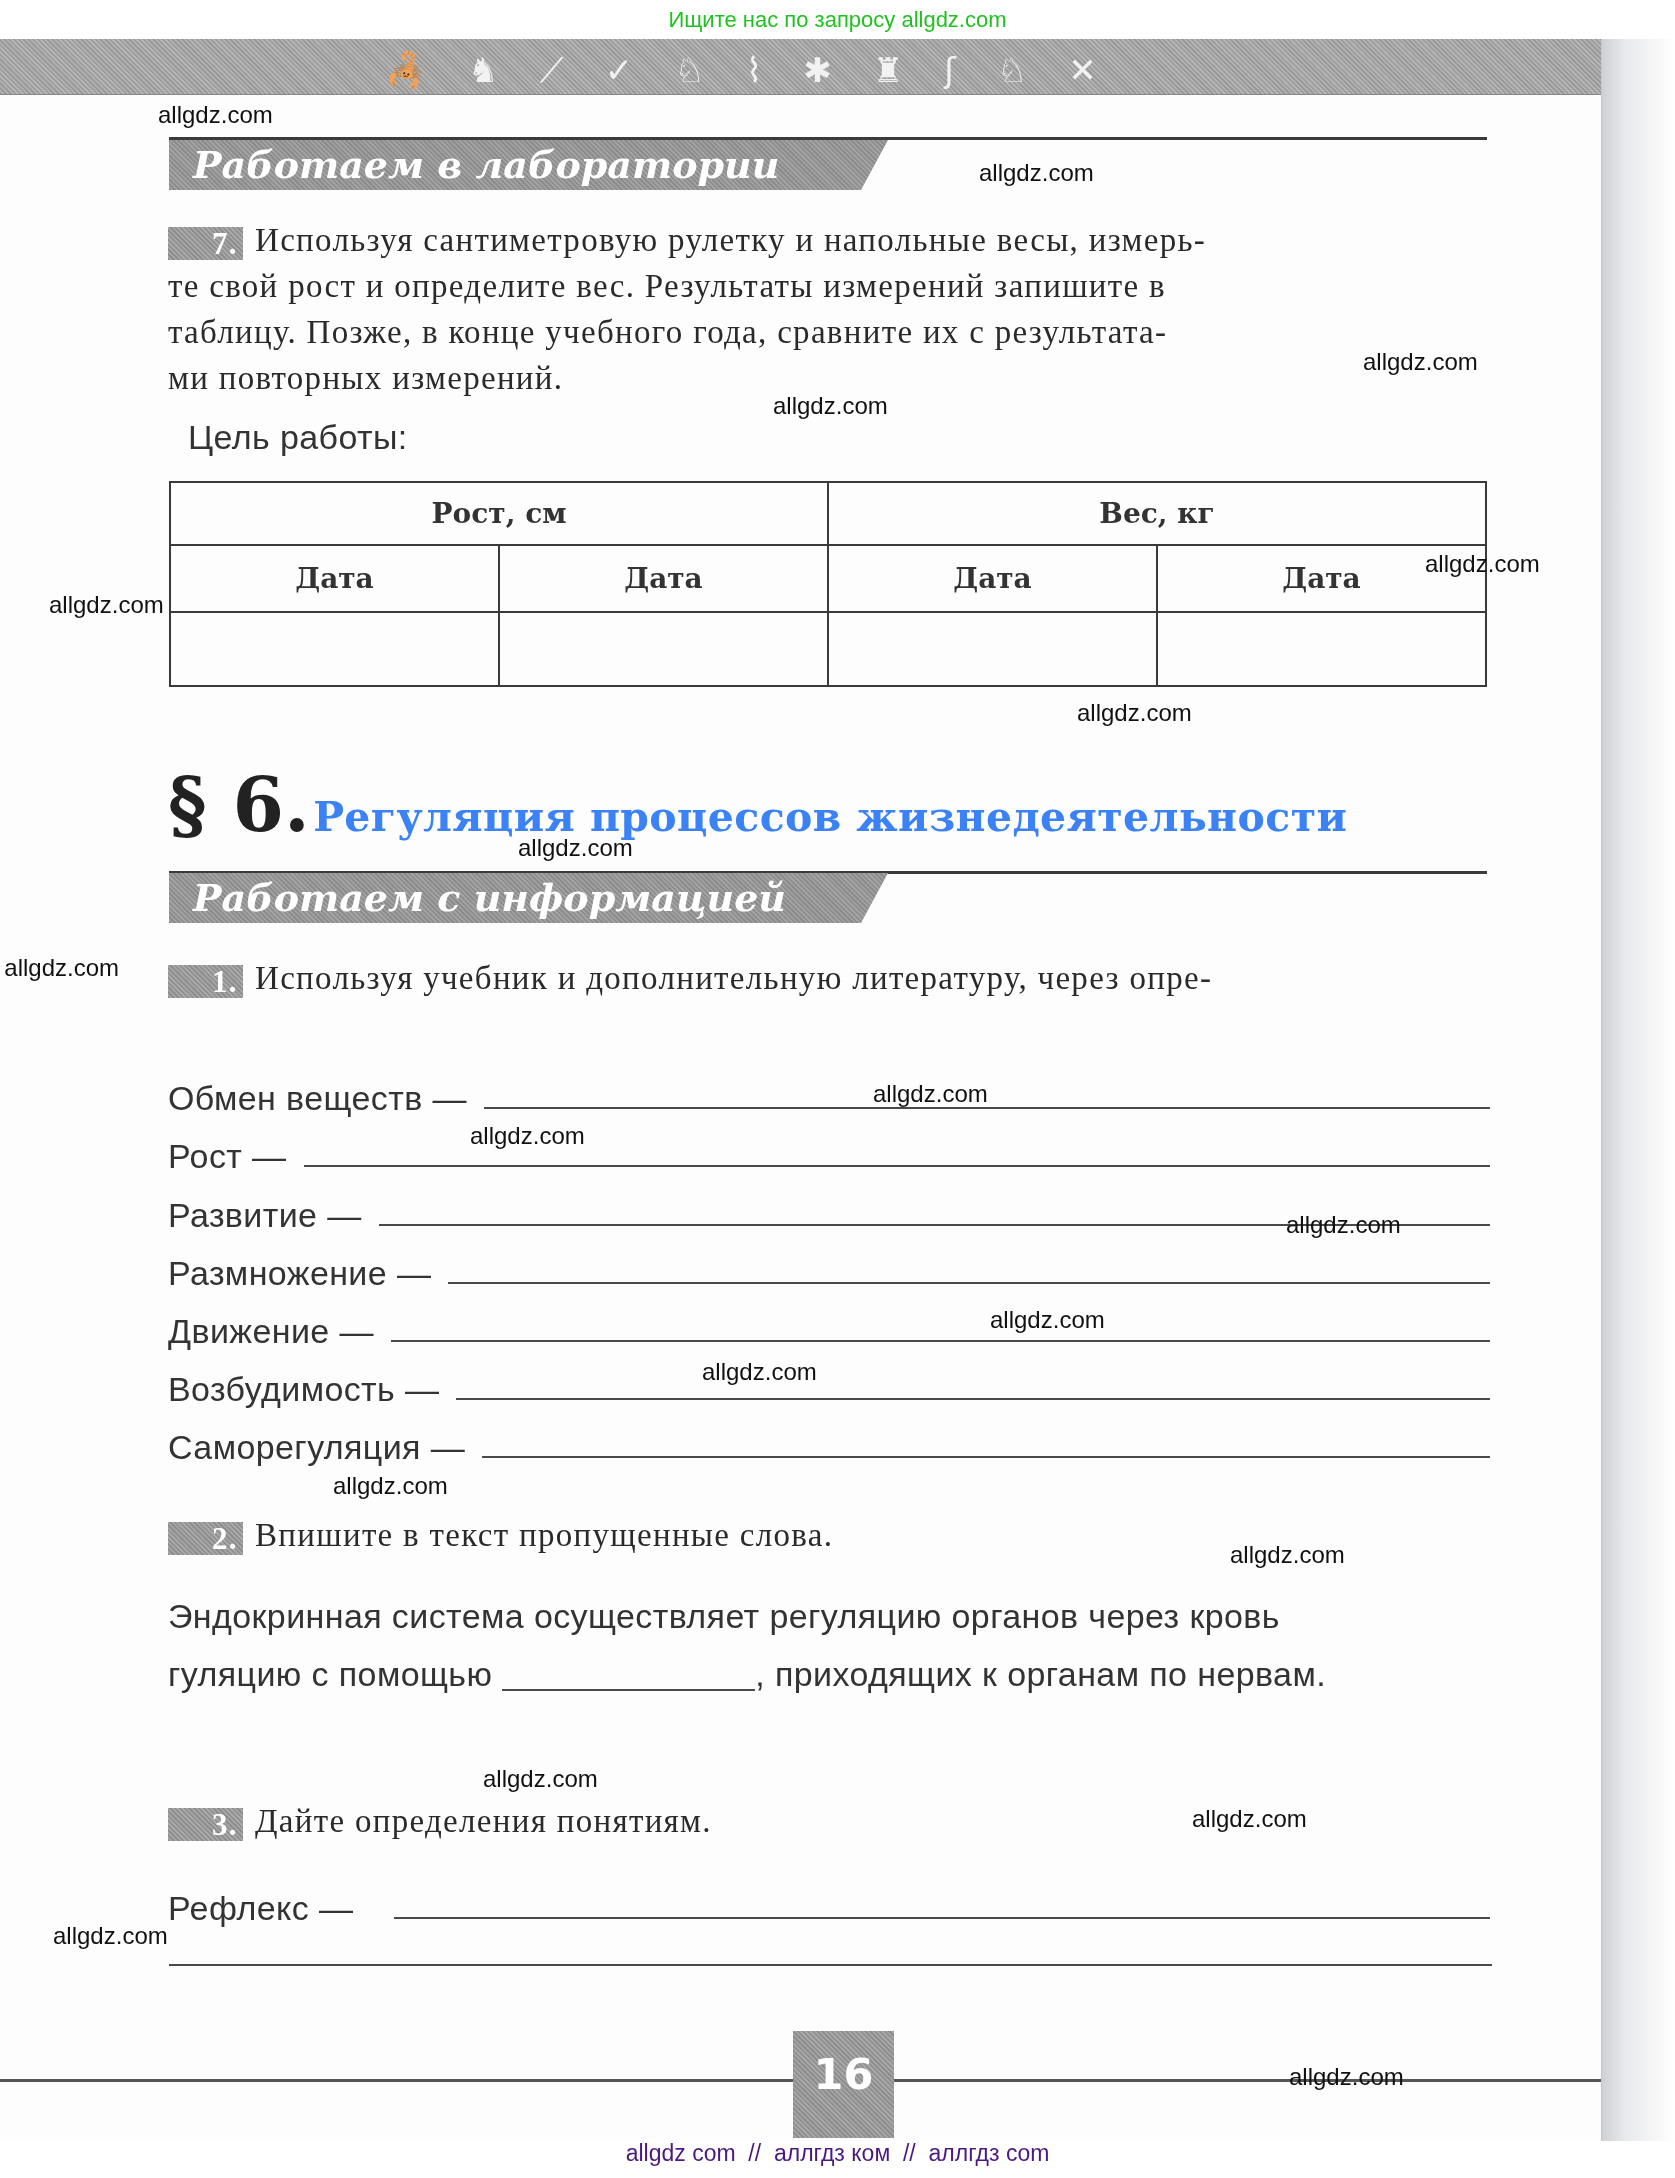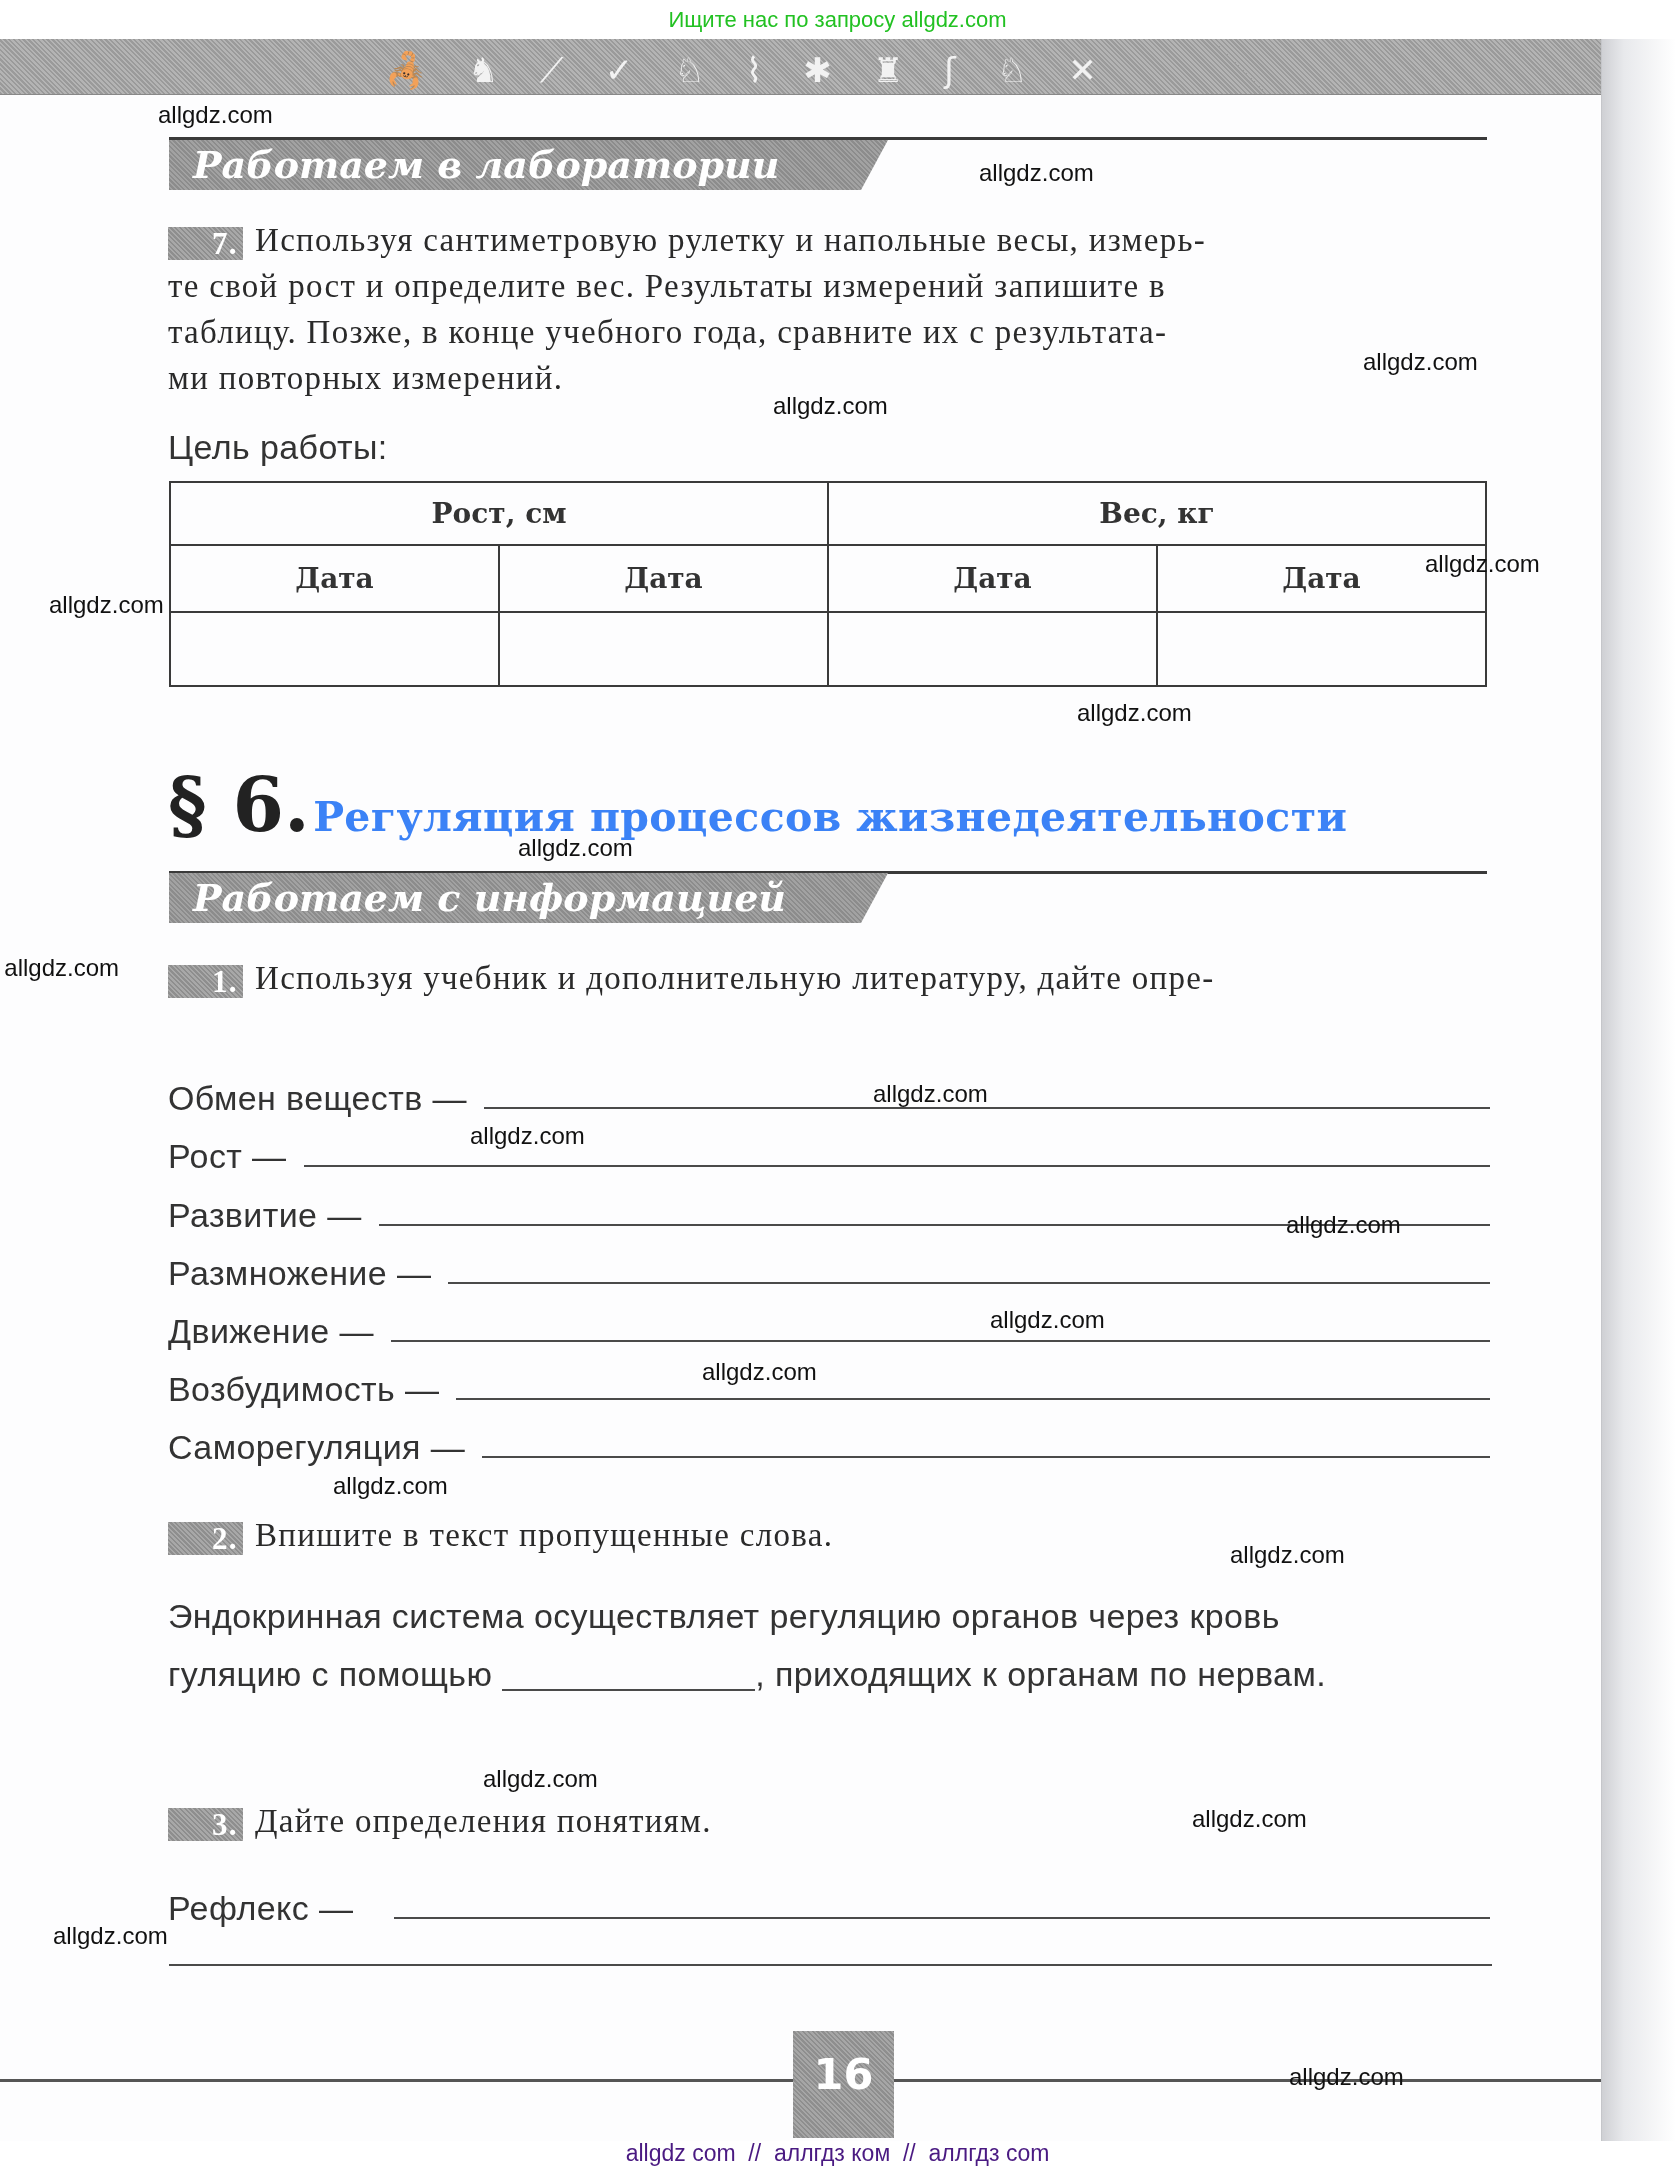--- a/index.html
+++ b/index.html
@@ -102,21 +102,21 @@
 <div class="banner-rule" style="top:137px;left:169px;width:1318px;"></div>
 <div class="section-banner" style="top:140px;left:169px;width:719px;">Работаем в лаборатории</div>
 
 <div class="task" style="top:217px;">
   <div><span class="badge">7.</span><span>Используя сантиметровую рулетку и напольные весы, измерь-</span></div>
   <div>те свой рост и определите вес. Результаты измерений запишите в</div>
   <div>таблицу. Позже, в конце учебного года, сравните их с результата-</div>
   <div>ми повторных измерений.</div>
 </div>
 
-<div class="def-row sans" style="top:419px;">
+<div class="def-row sans" style="top:409px;margin-left:20px;">
   <span class="lbl">Цель работы:</span>
 </div>
 
 <table class="measure">
   <tbody>
       <tr style="height:63px;">
     <td colspan="2">Рост, см</td>
     <td colspan="2">Вес, кг</td>
   </tr>
   <tr style="height:67px;">
@@ -136,21 +136,21 @@
 
 <div style="position:absolute;top:762px;left:168px;width:1335px;white-space:nowrap;">
   <span style="font-family:'DejaVu Serif',serif;font-weight:bold;font-size:74px;color:#222;">§ 6.</span>
   <span style="font-family:'DejaVu Serif',serif;font-weight:bold;font-size:41px;color:#3b82f6;letter-spacing:0.4px;">Регуляция процессов жизнедеятельности</span>
 </div>
 
 <div class="banner-rule" style="top:871px;left:169px;width:1318px;"></div>
 <div class="section-banner" style="top:873px;left:169px;width:719px;">Работаем с информацией</div>
 
 <div class="task" style="top:955px;">
-  <div><span class="badge">1.</span><span>Используя учебник и дополнительную литературу, дайте опре-</span></div>
+  <div><span class="badge">1.</span><span>Используя учебник и дополнительную литературу, через опре-</span></div>
 </div>
 
 <div class="def-row sans" style="top:1070px;">
     <span class="lbl">Обмен веществ —</span>
     <span class="line"></span>
   </div>
 <div class="def-row sans" style="top:1128px;">
     <span class="lbl">Рост —</span>
     <span class="line"></span>
   </div>

